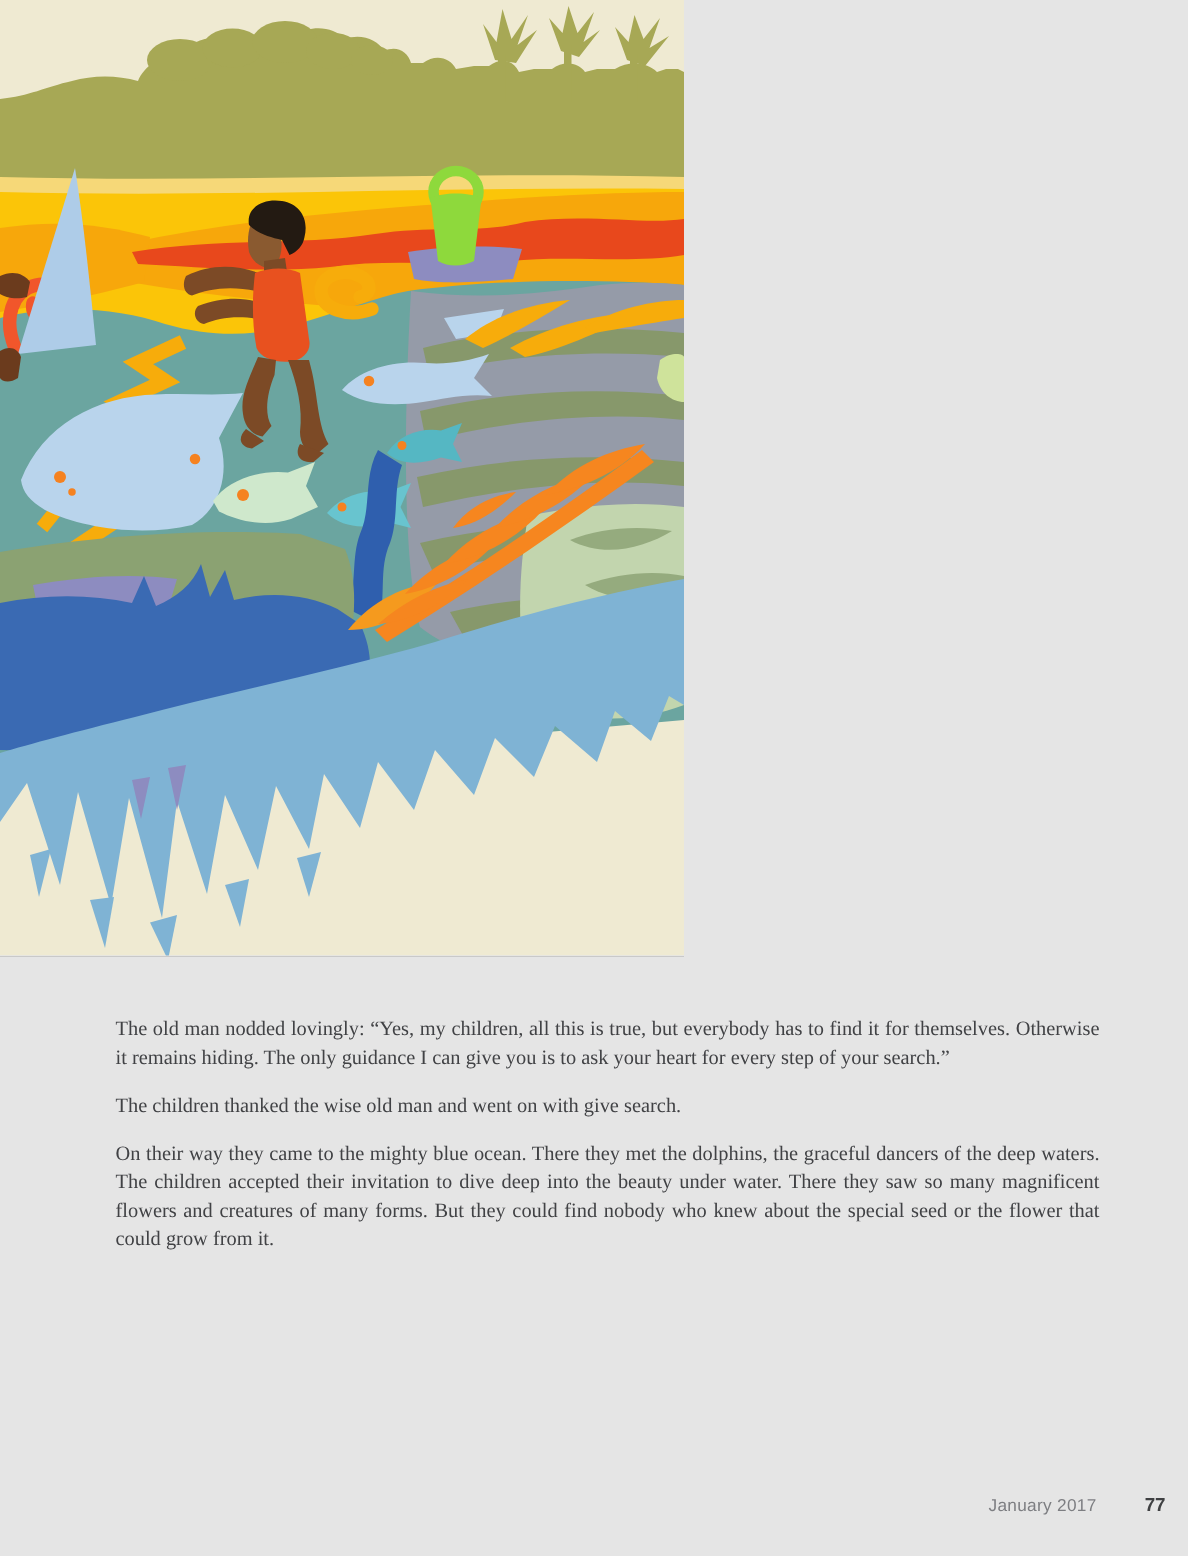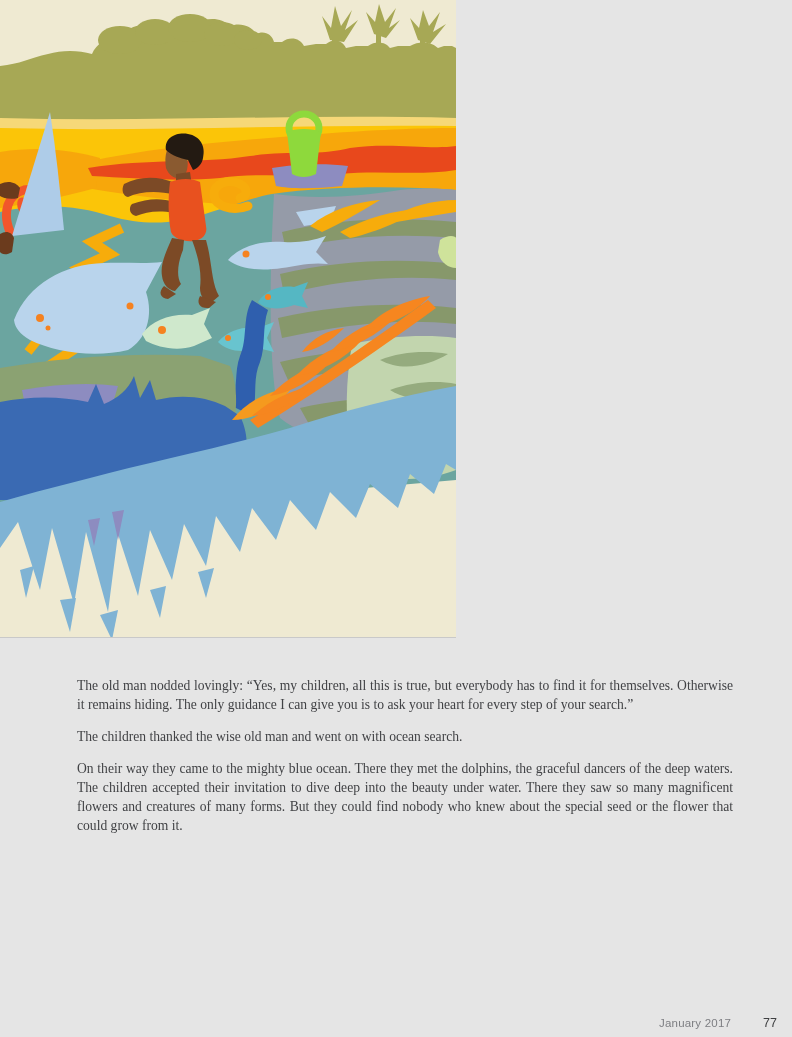--- a/index.html
+++ b/index.html
@@ -20,24 +20,23 @@
     position:absolute;left:77px;top:676px;width:656px;
     color:#414245;
     font-size:13.6px;line-height:19px;
     text-align:justify;
   }
   .text-block p{margin:0 0 13px 0;}
   .footer{
     position:absolute;top:996px;right:31px;
     display:flex;align-items:baseline;gap:32px;
     font-family:"Liberation Sans", sans-serif;
-    margin-top:20px;
   }
   .issue-date{color:#7d7e82;font-size:11.5px;letter-spacing:.2px;}
-  .page-number{color:#3f4042;font-size:12.5px;font-weight:normal;text-align:right;}
+  .page-number{color:#3f4042;font-size:12.5px;font-weight:bold;text-align:right;}
 </style>
 </head>
 <body>
 
 <div class="page">
 
   <figure class="illustration">
     <svg viewBox="0 0 456 637" xmlns="http://www.w3.org/2000/svg">
 
       <rect x="0" y="0" width="456" height="637" fill="#efead2"></rect>
@@ -188,21 +187,21 @@
       </g>
       <g fill="#8d8cc0">
         <path d="M112,512 L118,540 L124,510 Z"></path>
         <path d="M88,520 L94,546 L100,518 Z"></path>
       </g>
     </svg>
   </figure>
 
   <div class="text-block">
     <p>The old man nodded lovingly: “Yes, my children, all this is true, but everybody has to find it for themselves. Otherwise it remains hiding. The only guidance I can give you is to ask your heart for every step of your search.”</p>
-    <p>The children thanked the wise old man and went on with ocean search.</p>
+    <p>The children thanked the wise old man and went on with give search.</p>
     <p>On their way they came to the mighty blue ocean. There they met the dolphins, the graceful dancers of the deep waters. The children accepted their invitation to dive deep into the beauty under water. There they saw so many magnificent flowers and creatures of many forms. But they could find nobody who knew about the special seed or the flower that could grow from it.</p>
   </div>
 
   <div class="footer">
     <span class="issue-date">January 2017</span>
     <span class="page-number">77</span>
   </div>
 
 </div>
 

